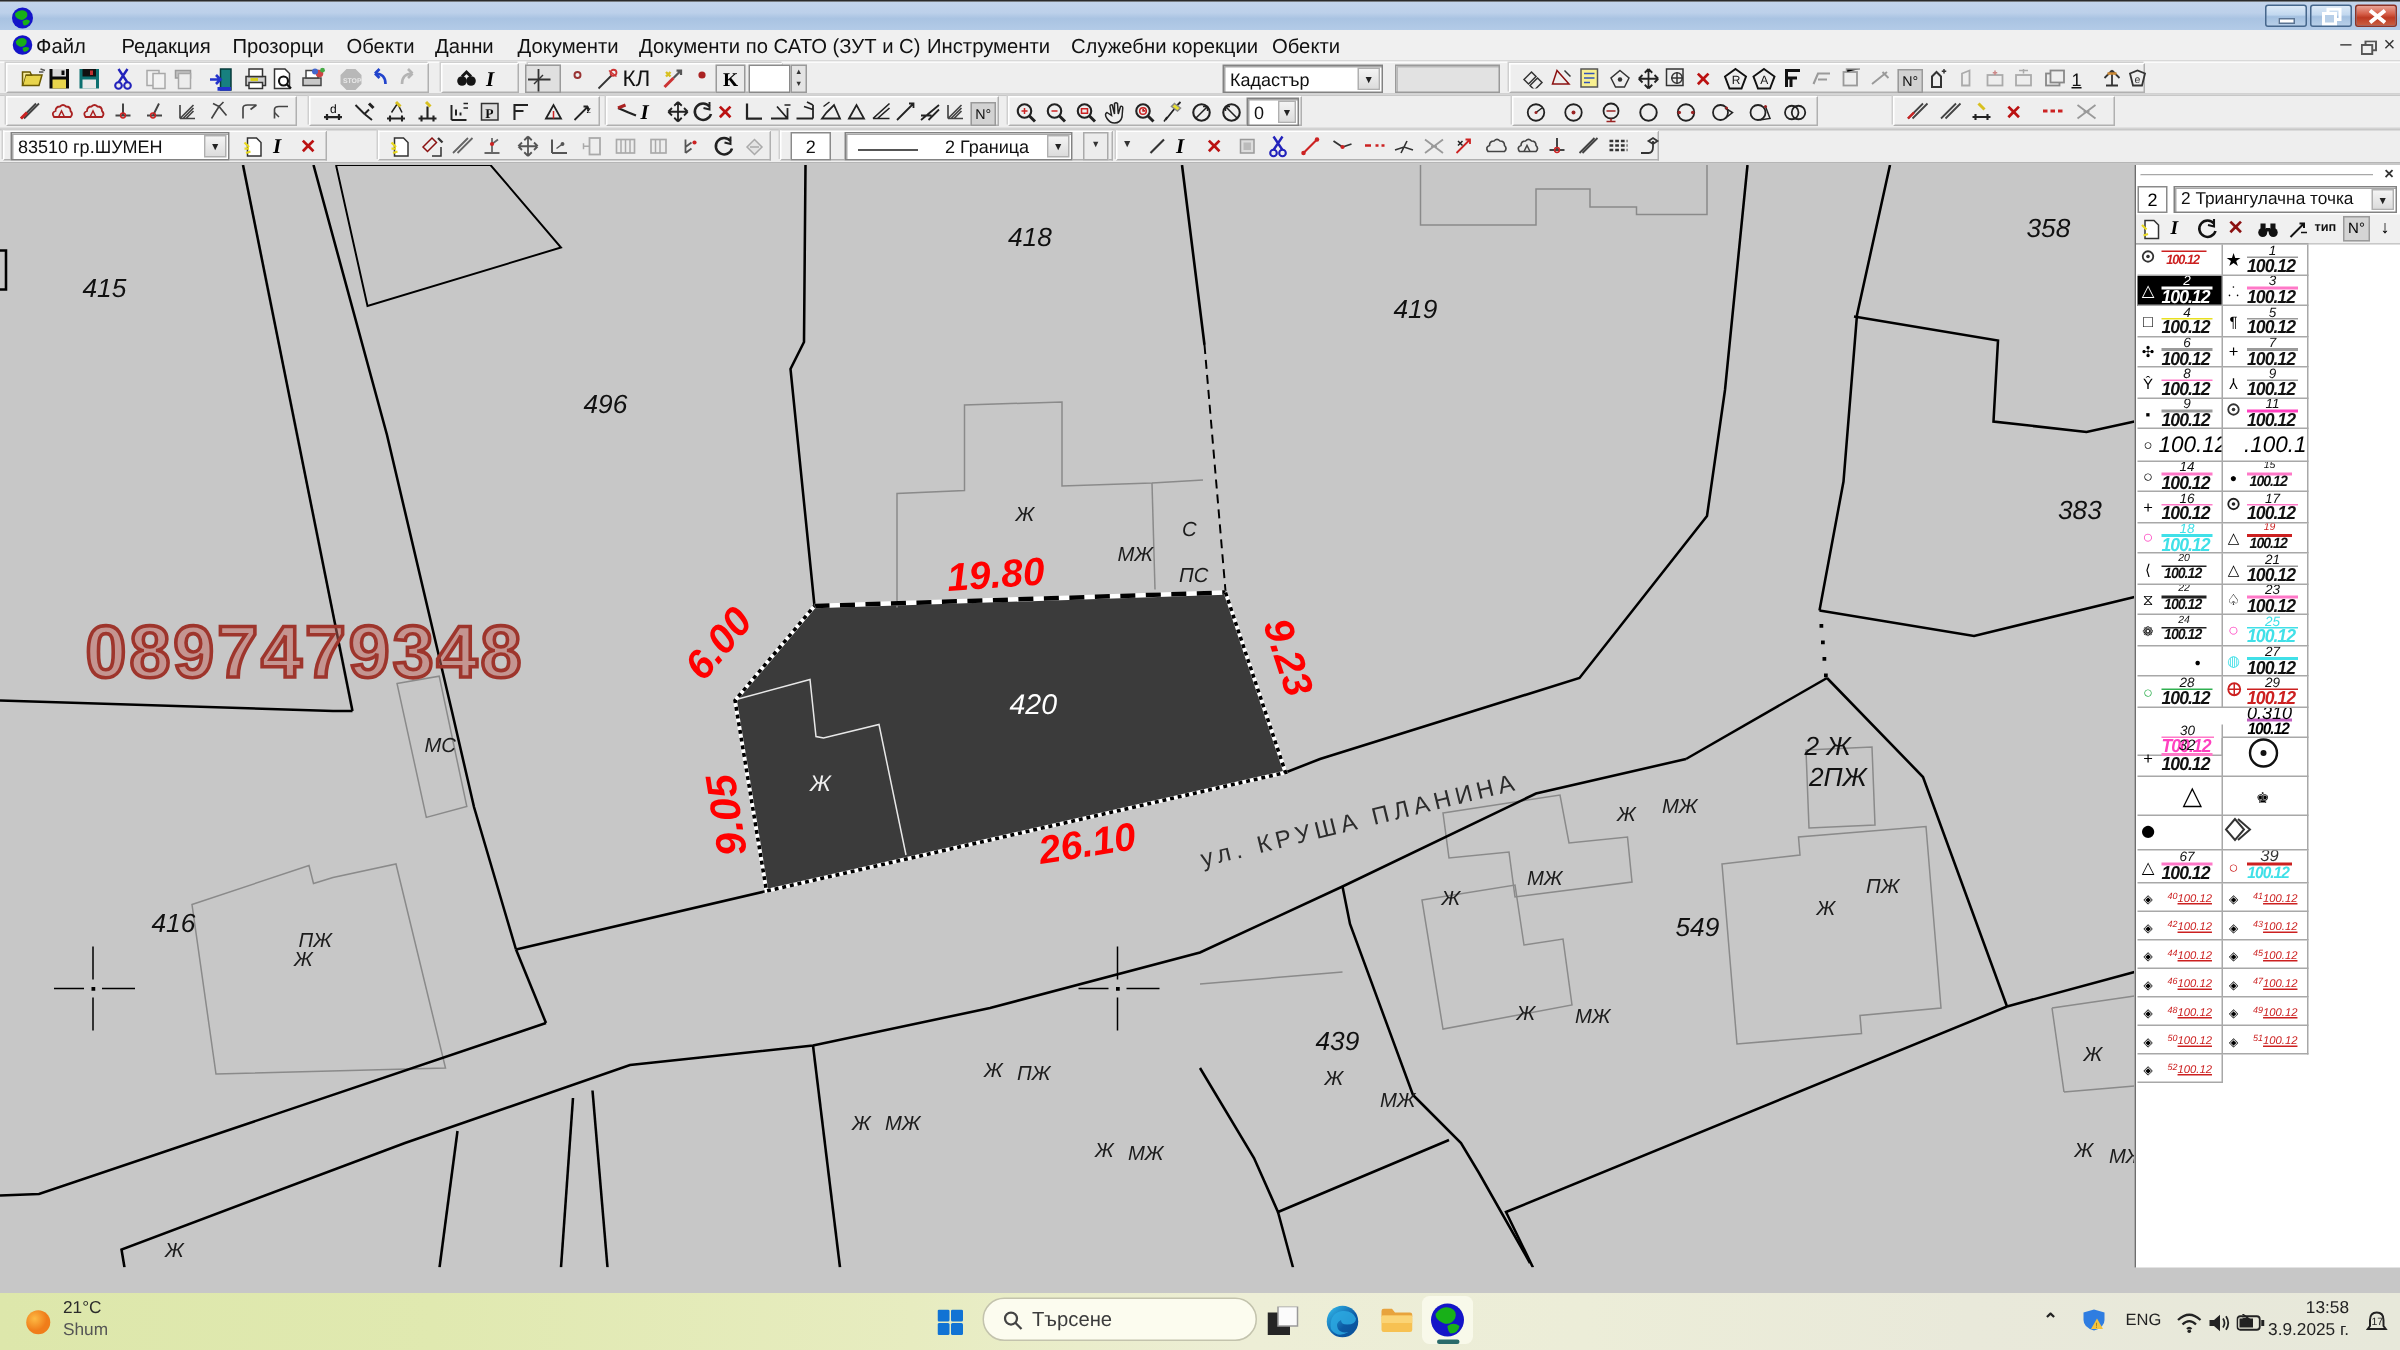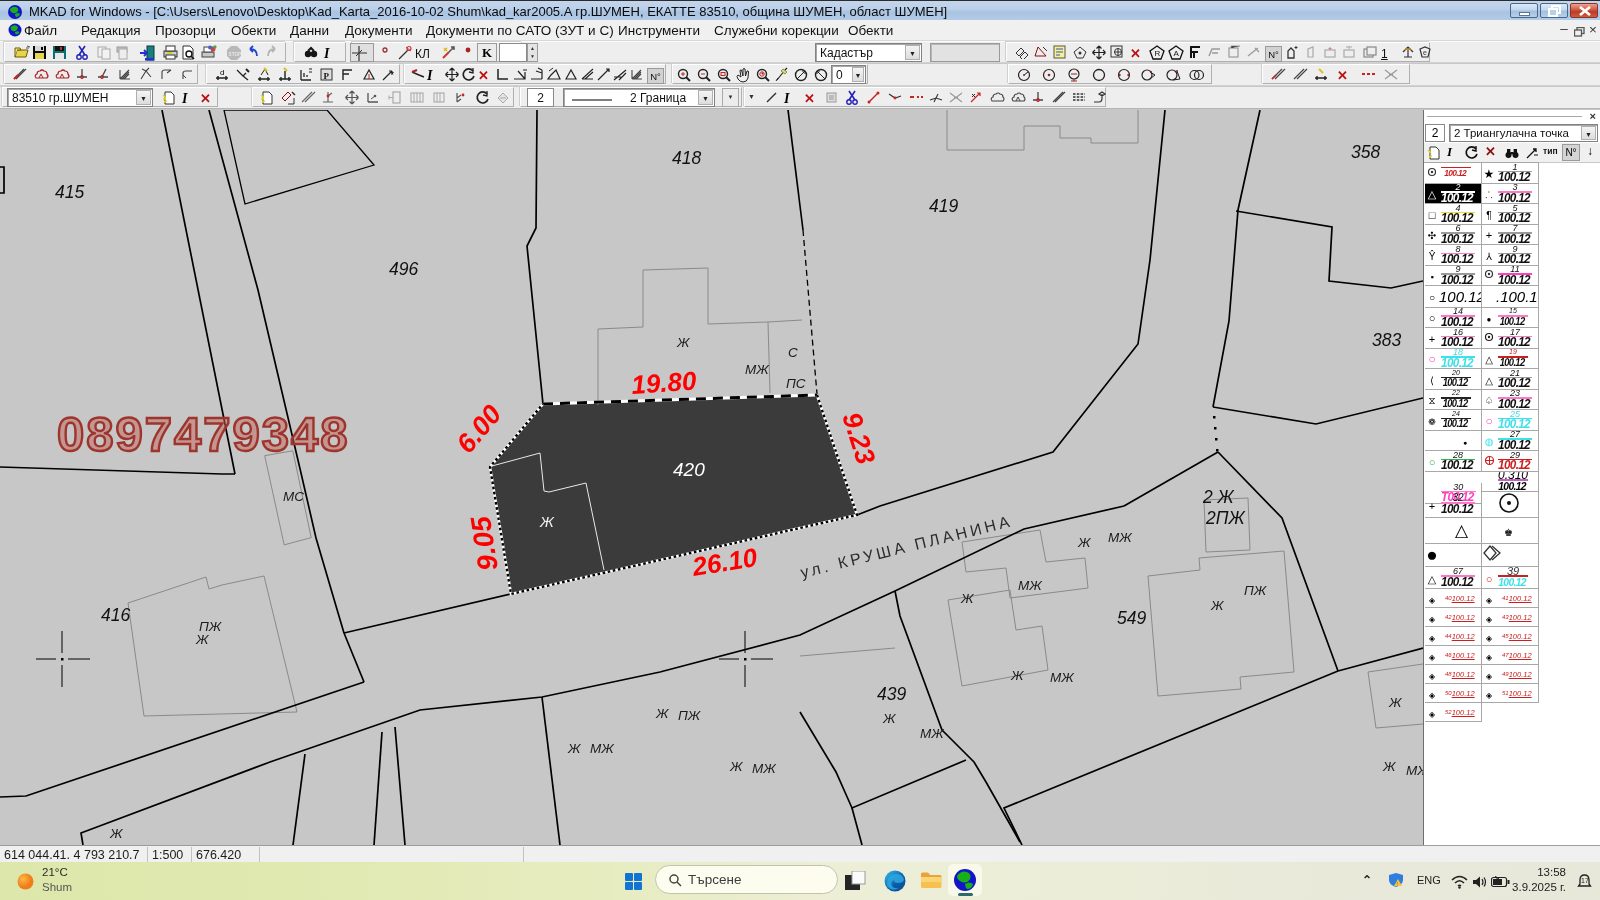--- a/index.html
+++ b/index.html
@@ -49,21 +49,20 @@
 </style>
 </head>
 <body>
 <div id="stage">
   <div id="titlebar">
     <svg width="16" height="16" style="position:absolute;left:7px;top:3px">
         <circle cx="8" cy="8" r="7" fill="#1414c8"></circle>
         <path d="M3 5 Q6 2 9 3 Q12 4 11 7 Q9 10 6 9 Q3 8 3 5Z" fill="#18b018"></path>
         <path d="M8 10 Q11 8 13 10 Q12 13 9 13 Q8 12 8 10Z" fill="#18b018"></path>
       </svg>
-    <span class="ttext">MKAD for Windows - [C:\Users\Lenovo\Desktop\Kad_Karta_2016-10-02 Shum\kad_kar2005.A гр.ШУМЕН, ЕКАТТЕ 83510, община ШУМЕН, област ШУМЕН]</span>
     <div class="capbtn" style="left:1510px;width:28px;background:linear-gradient(#dce9f7 0%,#c2d8ef 45%,#a3c0e0 55%,#b8cfe8 100%)">
         <div style="position:absolute;left:8px;top:8px;width:11px;height:4px;background:#fff;border:1px solid #5a7494"></div>
       </div>
     <div class="capbtn" style="left:1540px;width:28px;background:linear-gradient(#dce9f7 0%,#c2d8ef 45%,#a3c0e0 55%,#b8cfe8 100%)">
         <svg width="14" height="12" style="position:absolute;left:7px;top:1px">
           <rect x="4" y="1" width="8" height="7" fill="none" stroke="#fff" stroke-width="2"></rect>
           <rect x="1" y="4" width="8" height="7" fill="#b8cfe8" stroke="#fff" stroke-width="2"></rect>
         </svg>
       </div>
     <div class="capbtn" style="left:1570px;width:28px;border-color:#8c3326;background:linear-gradient(#e8a396 0%,#d6604a 40%,#bd3a22 60%,#c95f42 100%)">
@@ -208,21 +207,21 @@
           <circle cx="5" cy="5" r="2" fill="none" stroke="#993333" stroke-width="1.3"></circle>
         </svg>
       </span>
       <span class="ta" style="left:397px;">
         <svg width="16" height="16">
           <path d="M2 14 L11 5" stroke="#333" stroke-width="1.2"></path>
           <circle cx="12" cy="3.5" r="2" fill="none" stroke="#cc3333" stroke-width="1.2"></circle>
           <path d="M9 2 L14 6" stroke="#cc3333"></path>
         </svg>
       </span>
-      <span class="ta" style="left:415px;"><span style="font-size:12px;color:#111">КЛ</span></span>
+      <span class="ta" style="left:415px;"><span style="font-size:15px;color:#111">КЛ</span></span>
       <span class="ta" style="left:441px;">
         <svg width="16" height="16">
           <path d="M2 13 L8 7" stroke="#cc3333" stroke-width="2"></path>
           <path d="M8 7 L13 2 M10 2 L13 2 L13 5" stroke="#555" stroke-width="1.5" fill="none"></path>
           <path d="M3 3 L6 6 M6 3 L3 6" stroke="#d8c020" stroke-width="1.6"></path>
         </svg>
       </span>
       <span class="ta" style="left:463px;">
         <svg width="10" height="10">
           <circle cx="5" cy="5" r="2.4" fill="#aa2222"></circle>
@@ -1383,26 +1382,20 @@
           <span class="psym"><span style="font-size:8px">◈</span></span>
           <span style="font-size:6px;color:#cc2020;font-style:italic;margin-left:6px">51</span>
           <span style="font-size:7.5px;color:#cc2020;font-style:italic;text-decoration:underline">100.12</span>
         </div>
         <div class="pc" style="left:1px;top:593.0px;height:19px;">
           <span class="psym"><span style="font-size:8px">◈</span></span>
           <span style="font-size:6px;color:#cc2020;font-style:italic;margin-left:6px">52</span>
           <span style="font-size:7.5px;color:#cc2020;font-style:italic;text-decoration:underline">100.12</span>
         </div>
       </div>
-  </div>
-  <div id="status">
-    <div class="sseg" style="left:0;width:148px">614 044.41.  4 793 210.7</div>
-    <div class="sseg" style="left:148px;width:44px">1:500</div>
-    <div class="sseg" style="left:192px;width:68px">676.420</div>
-    <div class="sseg" style="left:260px;width:264px"></div>
   </div>
   <div id="taskbar">
     <svg width="17" height="17" style="position:absolute;left:17px;top:11px">
         <defs>
           <radialGradient id="sun" cx="35%" cy="35%">
             <stop offset="0%" stop-color="#fdba44"></stop>
             <stop offset="100%" stop-color="#f07d1a"></stop>
           </radialGradient>
         </defs>
         <circle cx="8.5" cy="8.5" r="8" fill="url(#sun)"></circle>

